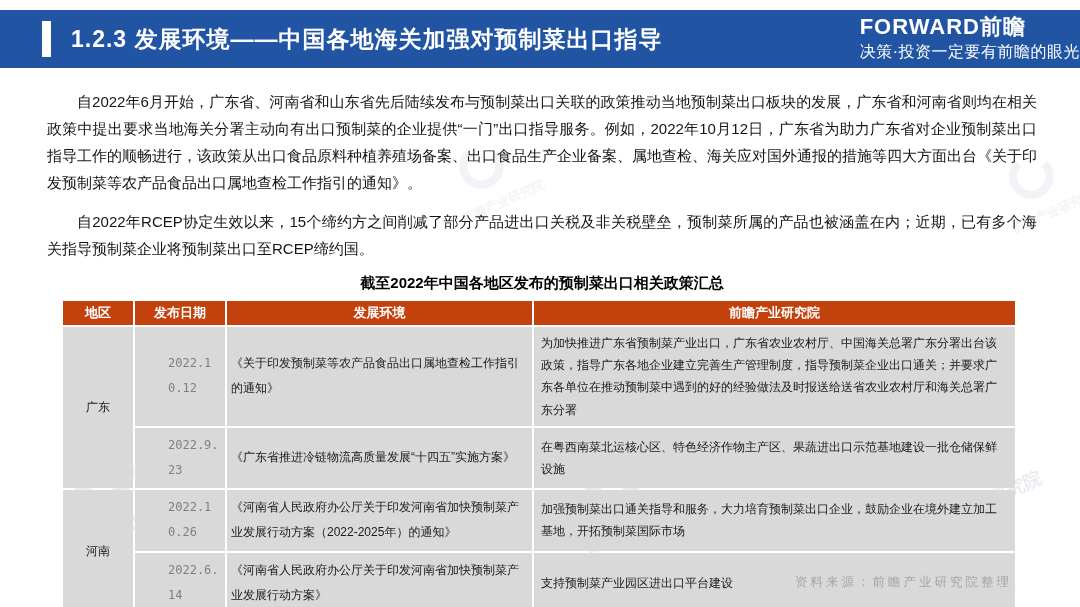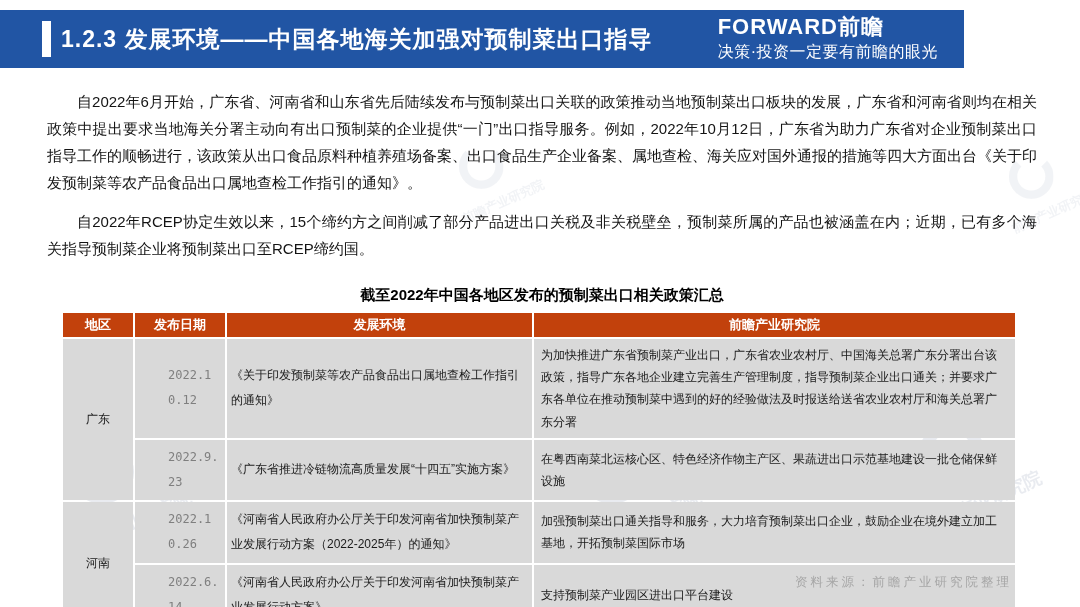--- a/index.html
+++ b/index.html
@@ -8,42 +8,43 @@
     font-family: "Liberation Sans", "DejaVu Sans", sans-serif;
     background: #ffffff;
     position: relative;
     overflow: hidden;
     color: #111;
   }
 
   
   .header {
     position: absolute; top: 10px; left: 0;
-    width: 964px; height: 58px;
+    width: 1080px; height: 58px;
     background: #2155A4;
     display: flex; align-items: center;
     z-index: 3;
+    gap: 10px;
   }
   .accent-bar { width: 9px; height: 36px; background: #ffffff; margin-left: 42px; flex: none; }
   .page-title {
     color: #fff; font-size: 23px; font-weight: bold;
     margin-left: 10px; letter-spacing: 1px; white-space: nowrap;
   }
-  .brand { margin-left: auto; margin-right: 26px; color: #fff; text-align: left; }
+  .brand { margin-left: auto; color: #fff; text-align: left; }
   .brand-logo { font-size: 22px; font-weight: bold; letter-spacing: 1px; line-height: 1.1; }
   .brand-tagline { font-size: 16px; margin-top: 3px; letter-spacing: 0.5px; text-align: center; }
 
   
   .content { position: absolute; top: 80px; left: 47px; width: 990px; z-index: 2; }
   .para {
     font-size: 15px; line-height: 27px; text-align: justify;
     text-indent: 2em; color: #141414; margin: 8px 0 12px;
   }
 
-  .table-title { text-align: center; font-size: 15px; font-weight: bold; color: #000; margin: 24px 0 6px; }
+  .table-title { text-align: center; font-size: 15px; font-weight: bold; color: #000; margin: 12px 0 6px; }
 
   table.policy-table {
     border-collapse: separate; border-spacing: 2px;
     margin-left: 14px; width: 956px; table-layout: fixed;
   }
   .policy-table th {
     background: #c2410c; color: #ffffff;
     font-size: 13px; font-weight: bold; padding: 3px 2px; text-align: center;
   }
   .policy-table td {

